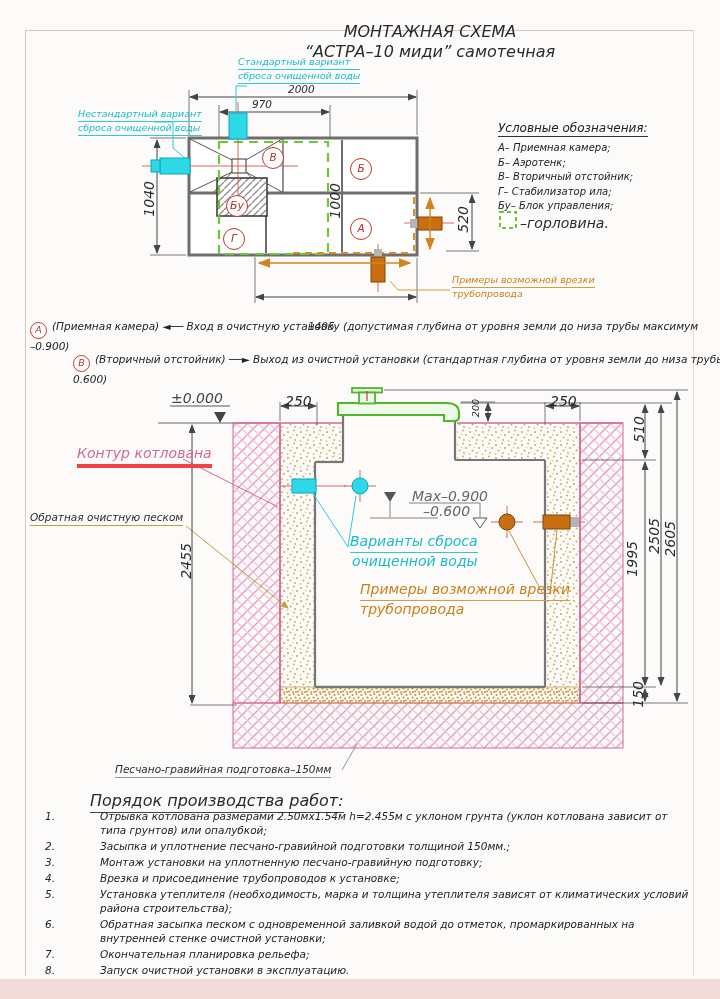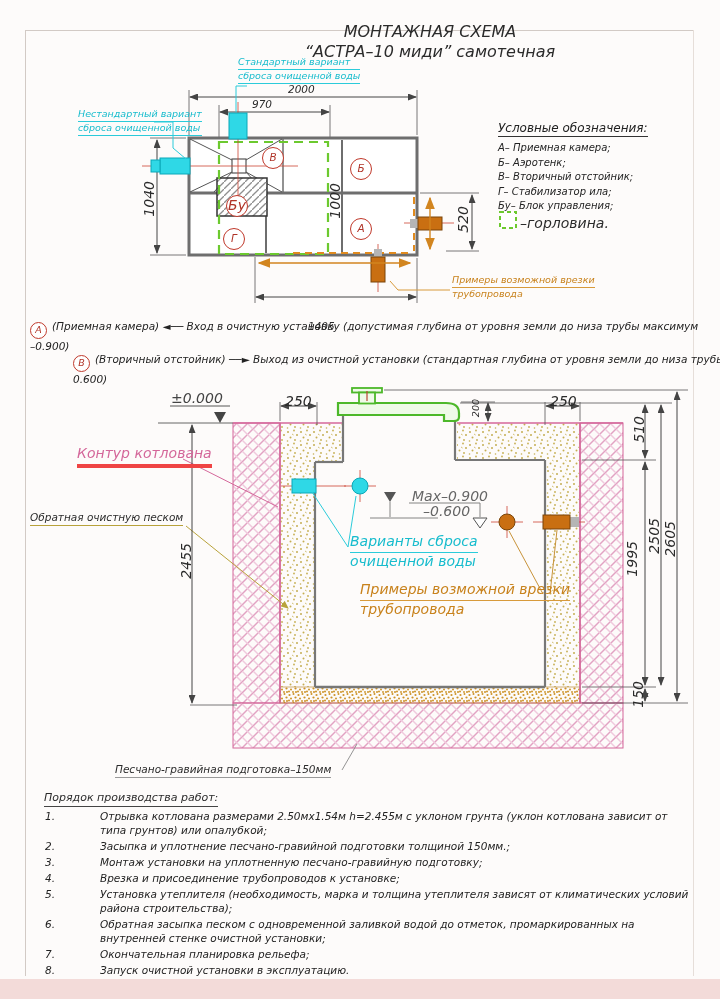--- a/index.html
+++ b/index.html
@@ -3,21 +3,21 @@
 <meta charset="utf-8">
 <style>
   html,body{margin:0;padding:0;}
   body{width:720px;height:999px;position:relative;background:#fdfbfa;overflow:hidden;
        font-family:"DejaVu Sans",sans-serif;}
   .abs{position:absolute;}
   .txt{position:absolute;font-style:italic;color:#2b2b2b;white-space:nowrap;line-height:1.25;}
   .fs9{font-size:9.5px;}
   .fs10{font-size:14px;}
   .fs10-5{font-size:10.5px;}
-  .fs11{font-size:11px;}
+  .fs11{font-size:16px;margin-left:46px;}
   .fs11-5{font-size:16px;}
   .cyan{color:#17bccd;}
   .orange{color:#c8821c;}
   .pink{color:#d4679a;}
   .grey{color:#666;}
   .ul-cyan{border-bottom:1px solid #2bcbda;padding-bottom:1px;display:inline-block;}
   .ul-orange{border-bottom:1px solid #d89a3a;padding-bottom:1px;display:inline-block;}
   .ul-pink{border-bottom:4px solid #ef4444;padding-bottom:1px;display:inline-block;}
   .ul-olive{border-bottom:1px solid #b8a23a;padding-bottom:1px;display:inline-block;}
   .ul-grey{border-bottom:1px solid #999;padding-bottom:1px;display:inline-block;}
@@ -281,21 +281,21 @@
 <span class="txt fs10-5" style="left:252px;top:98px;">970</span>
 <span class="txt fs10-5" style="left:308px;top:284px;margin-top:36px;">1405</span>
 <span class="txt fs10 vtext" style="left:141px;top:181px;">1040</span>
 <span class="txt fs10 vtext" style="left:327px;top:183px;">1000</span>
 <span class="txt fs10 vtext" style="left:455px;top:206px;">520</span>
 
 <span class="circ" style="left:262px;top:147px;">В</span>
 <span class="circ" style="left:350px;top:158px;">Б</span>
 <span class="circ" style="left:350px;top:218px;">А</span>
 <span class="circ" style="left:223px;top:228px;">Г</span>
-<span class="circ" style="left:226px;top:195px;font-size:14px;">Бу</span>
+<span class="circ" style="left:226px;top:195px;font-size:11px;">Бу</span>
 
 <div id="legend">
   <span class="lg-title">Условные обозначения:</span>
   <span class="lg-item">А– Приемная камера;</span>
   <span class="lg-item">Б– Аэротенк;</span>
   <span class="lg-item">В– Вторичный отстойник;</span>
   <span class="lg-item">Г– Стабилизатор ила;</span>
   <span class="lg-item">Бу– Блок управления;</span>
 </div>
 <span class="txt fs10" style="left:520px;top:215px;">–горловина.</span>
@@ -303,21 +303,21 @@
 <div id="notes-a" style="top:319px;">
   <span class="circ-sm">А</span><span>(Приемная камера) ◄── Вход в очистную установку (допустимая глубина от уровня земли до низа трубы максимум –0.900)</span>
 </div>
 <div id="notes-b" style="top:352px;margin-left:43px;">
   <span class="circ-sm">В</span><span>(Вторичный отстойник) ──► Выход из очистной установки (стандартная глубина от уровня земли до низа трубы –0.600)</span>
 </div>
 
 <span class="txt fs10 grey" style="left:171px;top:390px;color:#444;">±0.000</span>
 <span class="txt fs10 pink ul-pink" style="left:77px;top:445px;">Контур котлована</span>
 <span class="txt fs10-5 ul-olive" style="left:30px;top:511px;">Обратная очистную песком</span>
-<div class="txt fs10 cyan lbl2" style="left:350px;top:533px;">
+<div class="txt fs10 cyan lbl2" style="left:350px;top:533px;text-align:right;">
   <span class="ul-cyan">Варианты сброса</span>
   <span>очищенной воды</span>
 </div>
 <div class="txt fs10 orange lbl2" style="left:360px;top:581px;">
   <span class="ul-orange">Примеры возможной врезки</span>
   <span>трубопровода</span>
 </div>
 <span class="txt fs10 grey" style="left:412px;top:488px;">Max–0.900</span>
 <span class="txt fs10 grey" style="left:393px;top:503px;margin-left:30px;">–0.600</span>
 <span class="txt fs10-5 ul-grey" style="left:115px;top:755px;margin-top:8px;">Песчано-гравийная подготовка–150мм</span>

